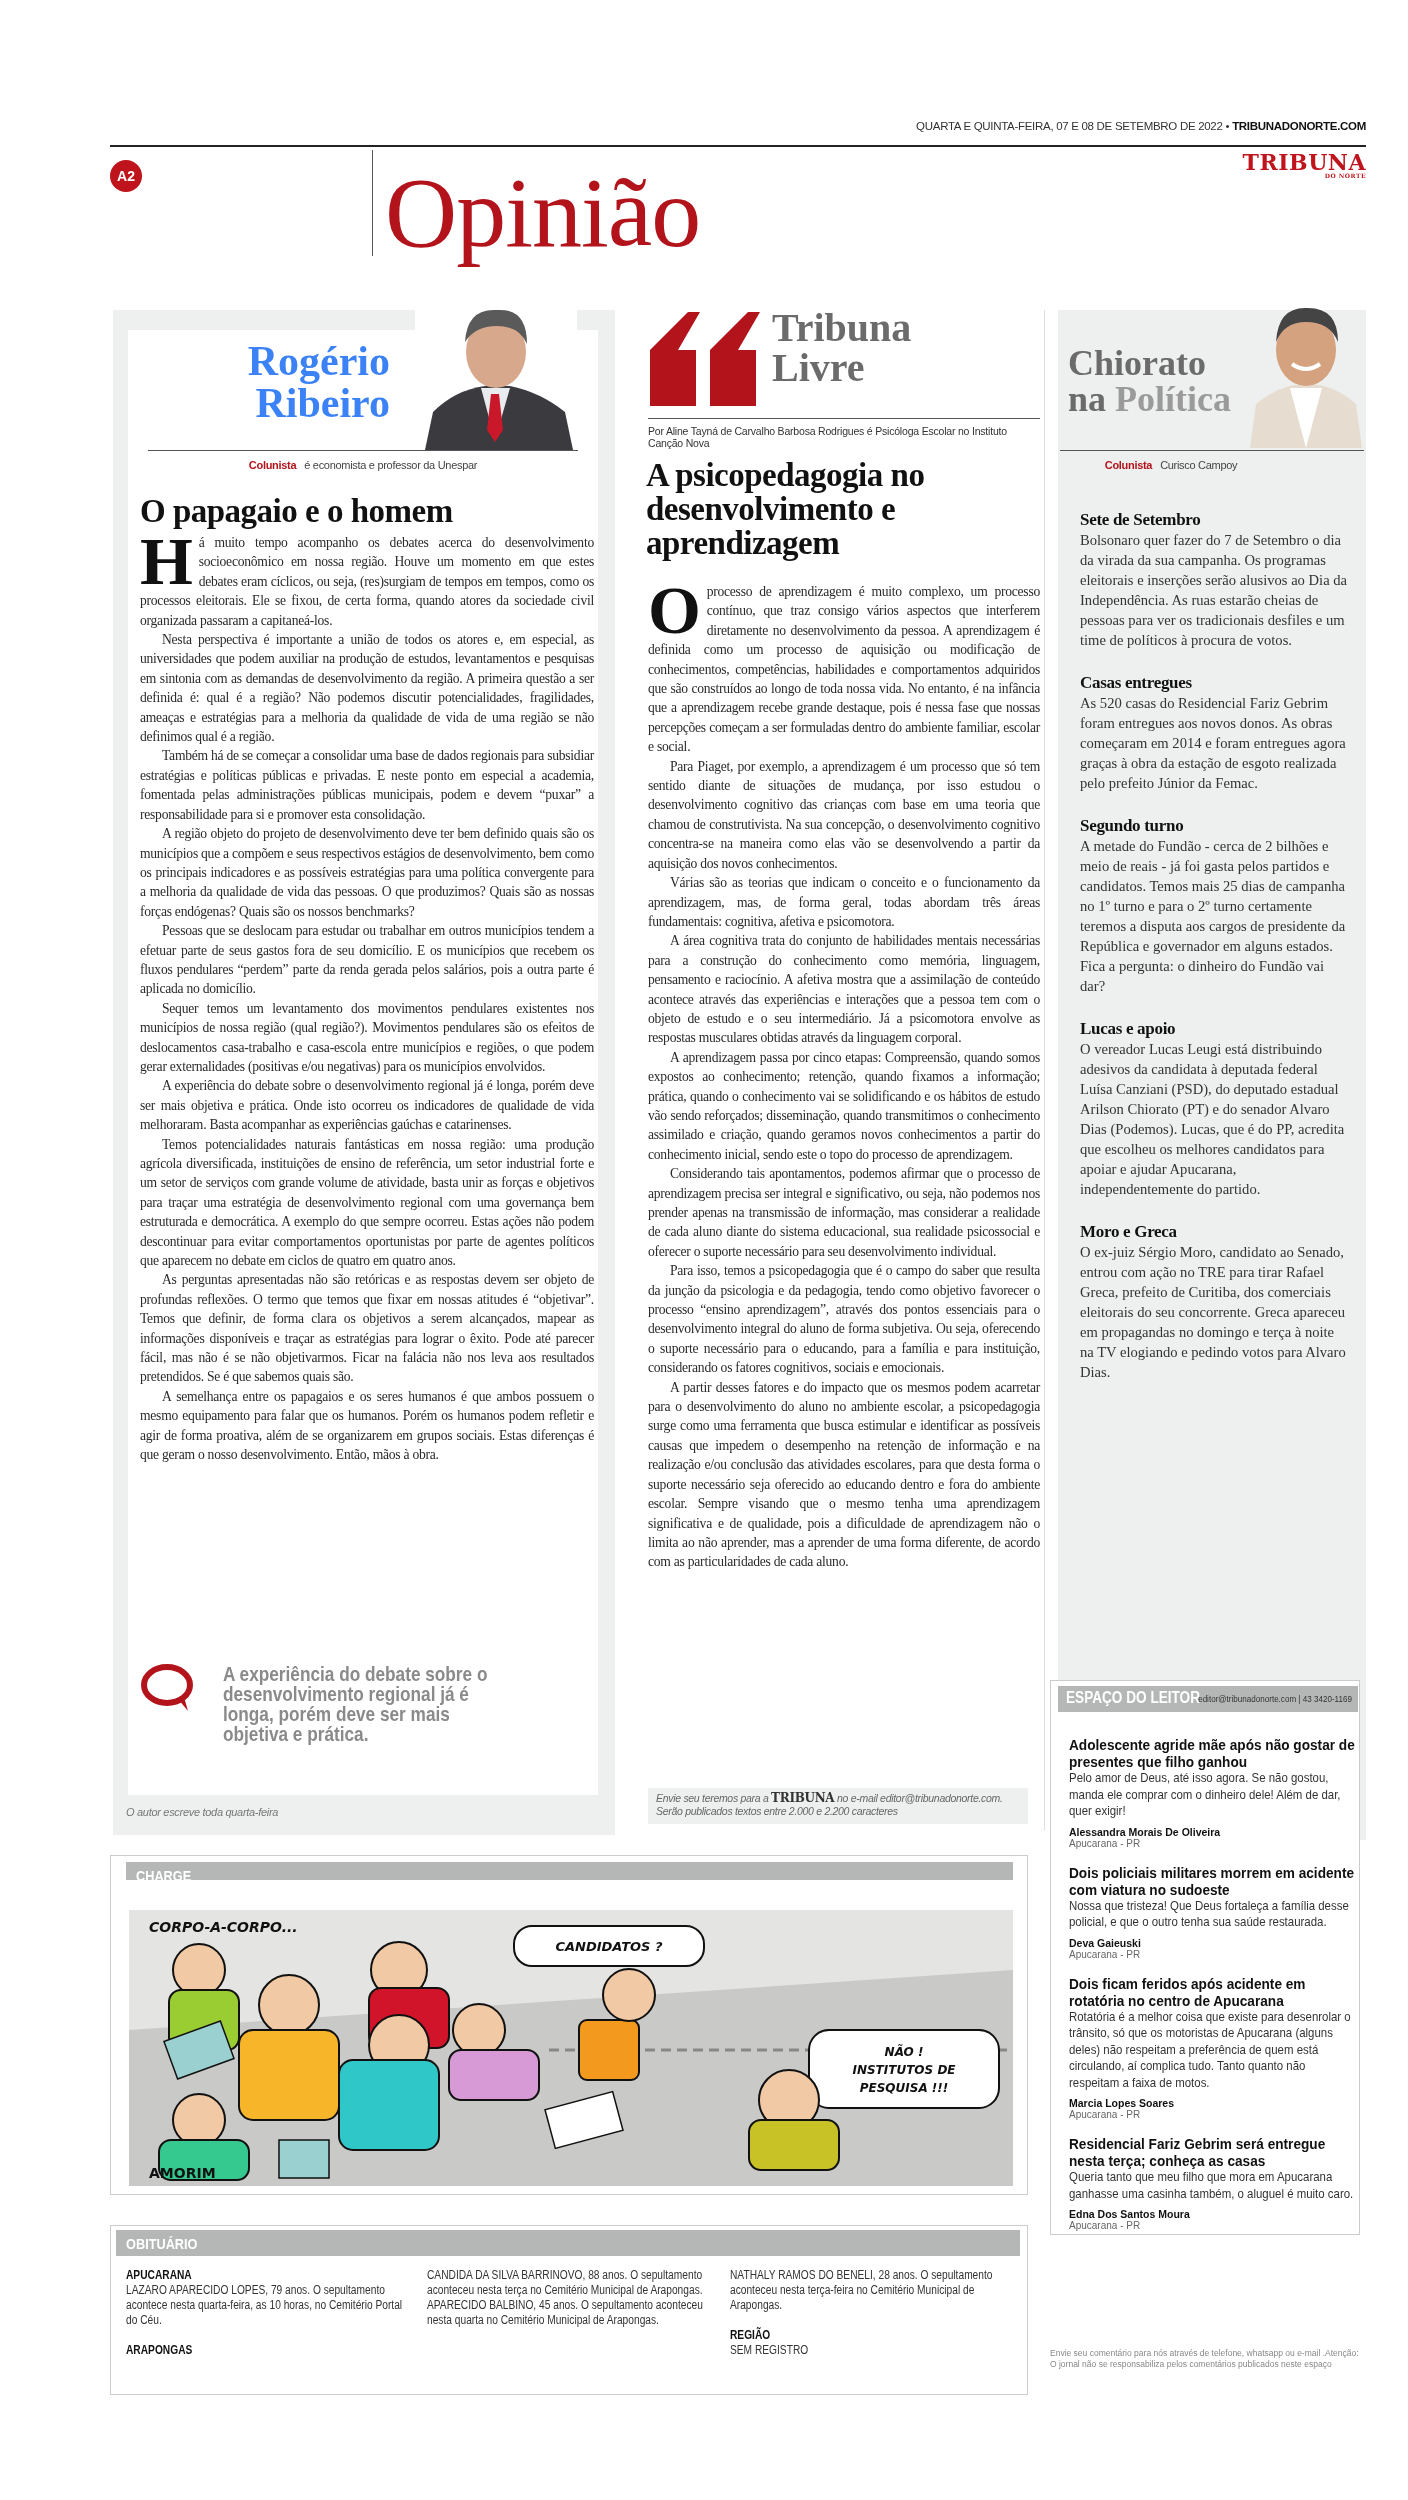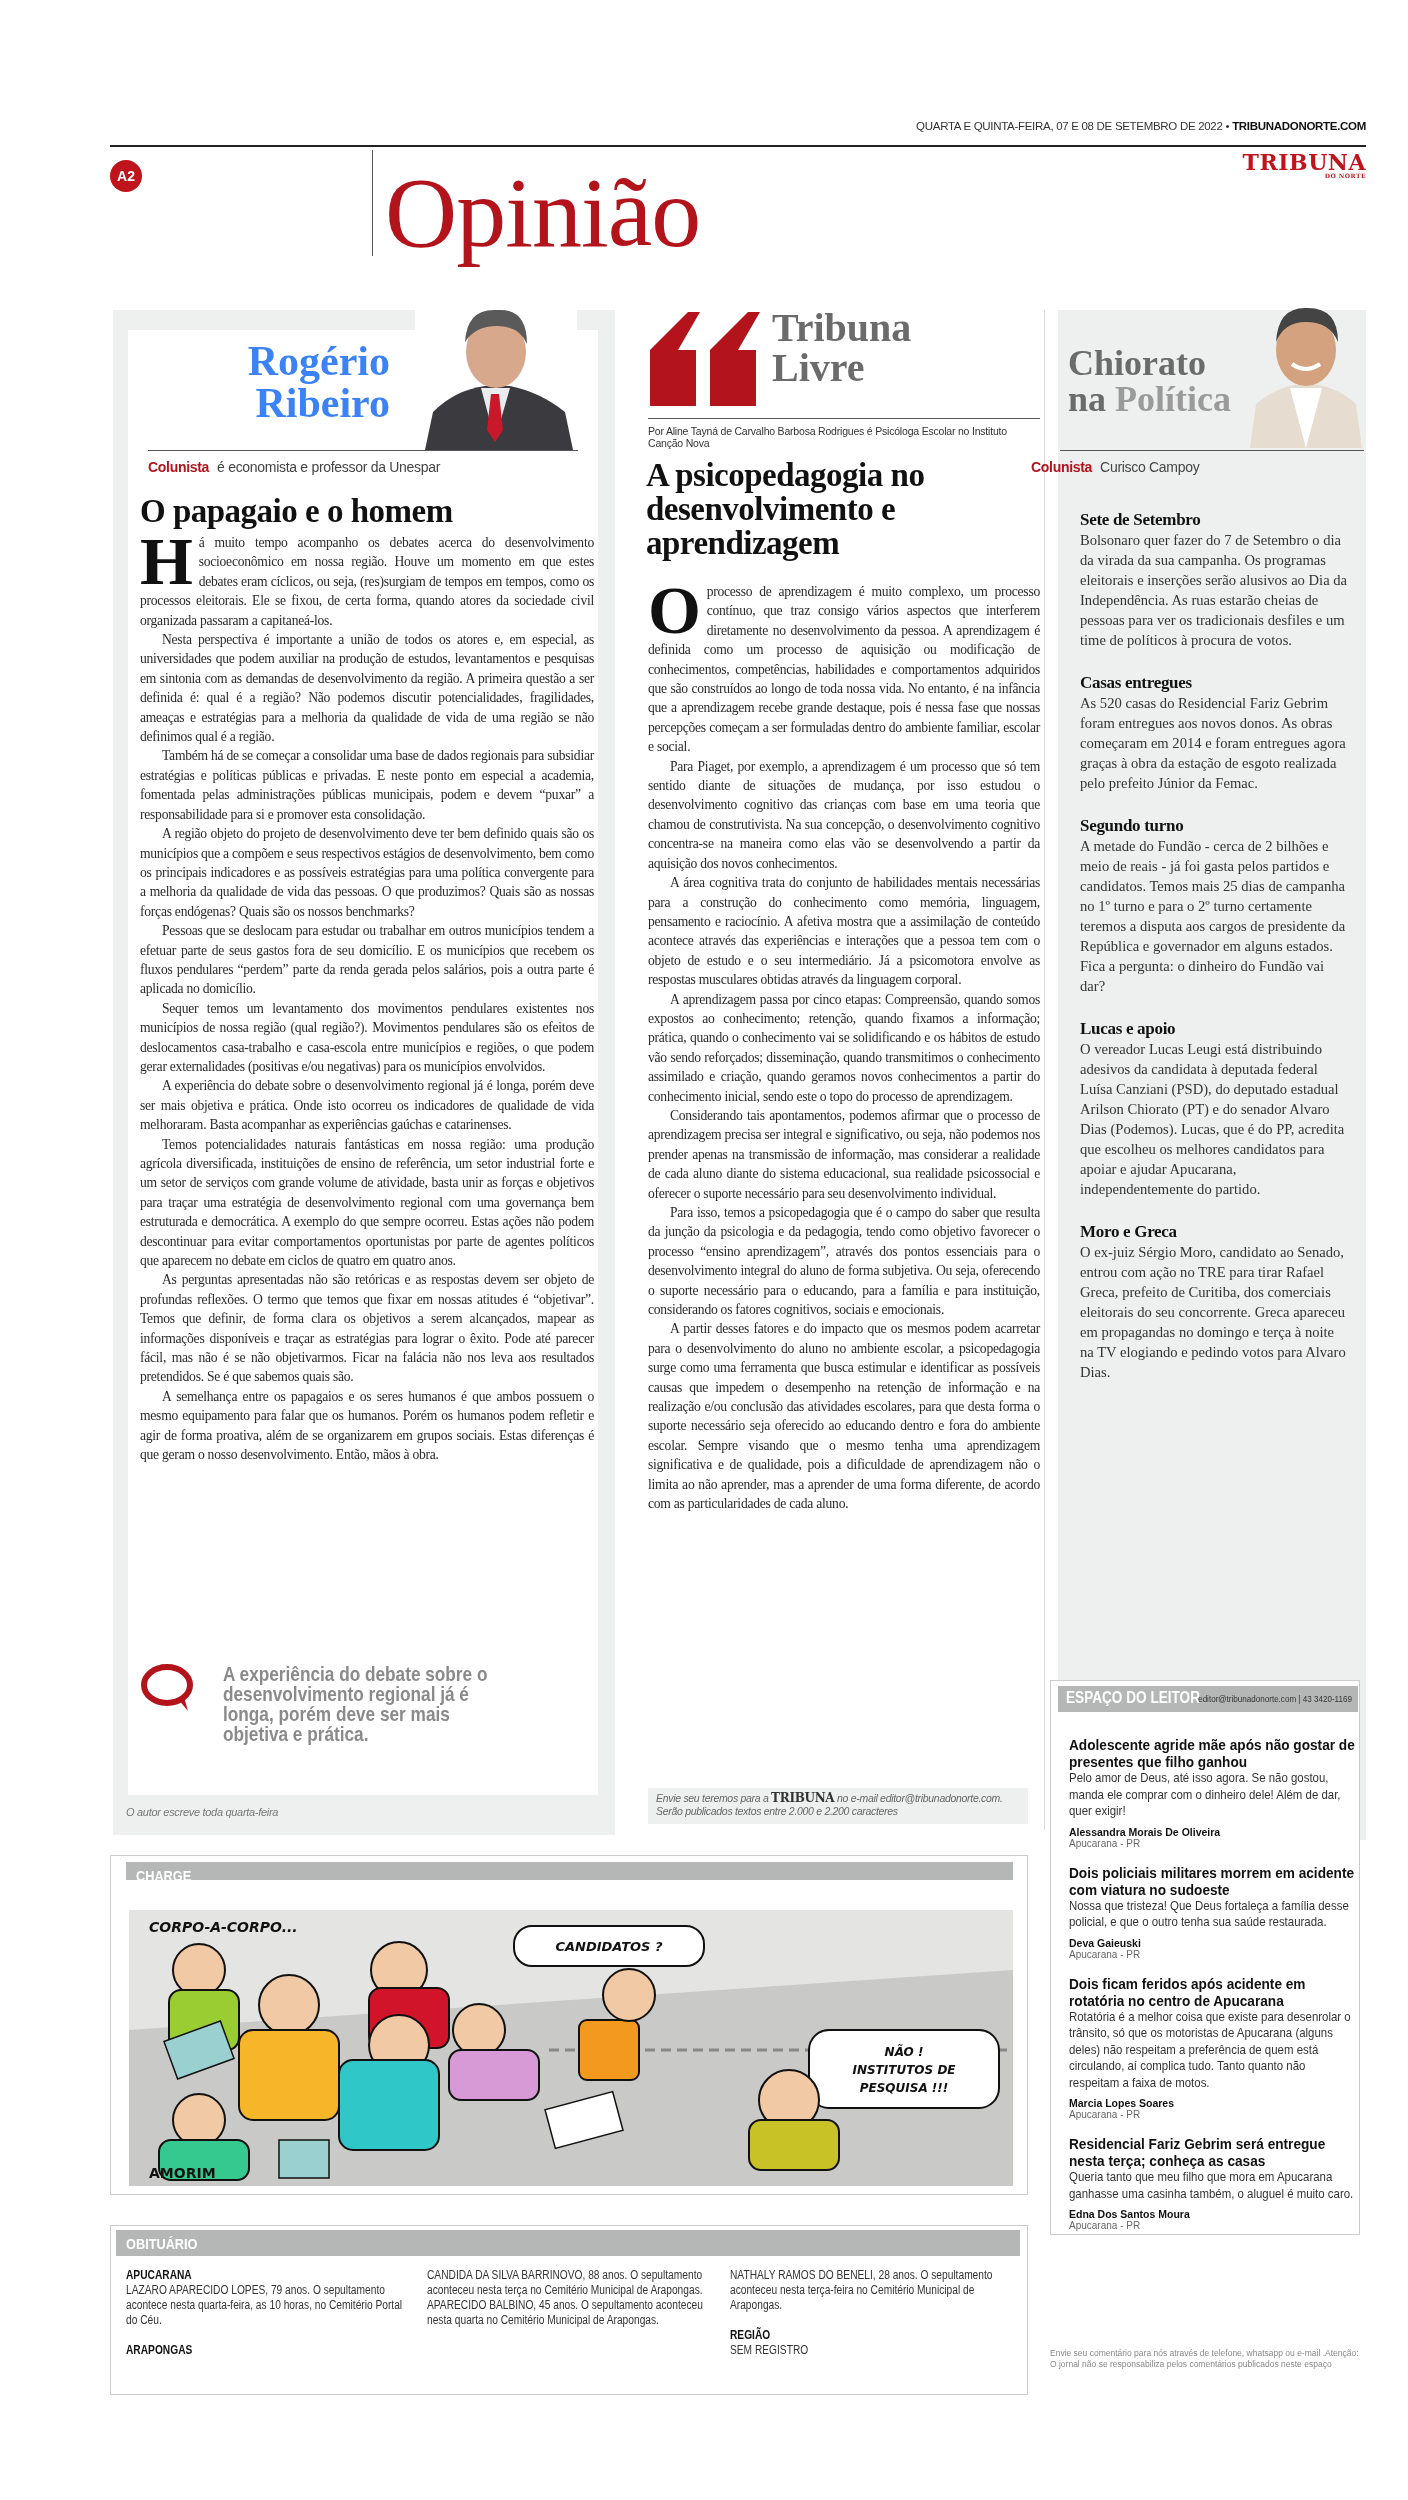--- a/index.html
+++ b/index.html
@@ -19,21 +19,21 @@
 #vsep{left:372px;top:150px;width:1px;height:106px;background:#555}
 #section-title{left:385px;top:158px;font-size:100px;color:#b3141c;line-height:110px;letter-spacing:-1px}
 
 
 #col1{left:113px;top:310px;width:502px;height:1525px;background:#eef0ef}
 #col1-inner{left:128px;top:330px;width:470px;height:1465px;background:#fff}
 .colname{font-weight:bold;color:#3b82f6;font-size:42px;line-height:42px;text-align:right}
 #rr-name{left:200px;top:340px;width:190px}
 #rr-photo{left:415px;top:300px;width:162px;height:150px}
 #rr-rule{left:148px;top:450px;width:430px;height:1px;background:#555}
-.colcaption{font-size:14px;color:#444;text-align:left}
+.colcaption{font-size:11px;color:#444;text-align:center}
 .colcaption .lbl{color:#b3141c;font-weight:bold;margin-right:8px}
 #rr-cap{left:148px;top:459px;width:430px}
 .headline{font-weight:bold;color:#111;font-size:33px;line-height:34px;letter-spacing:-0.5px}
 #rr-head{left:140px;top:494px;width:450px}
 .body{font-size:13.6px;line-height:19.4px;text-align:justify;color:#2a2a2a;letter-spacing:-0.25px}
 .body p{text-indent:22px}
 .body p.first{text-indent:0}
 .dropcap{float:left;font-weight:bold;color:#111;line-height:52px;margin:2px 6px -4px 0;font-size:68px}
 #rr-body{left:140px;top:533px;width:454px}
 #rr-quote-icon{left:140px;top:1663px;width:60px;height:52px}
@@ -150,20 +150,21 @@
 <div id="tl-name" class="abs">
   <div>Tribuna</div>
   <div>Livre</div>
 </div>
 <div id="tl-rule" class="abs"></div>
 <div id="tl-byline" class="abs cond">Por Aline Tayná de Carvalho Barbosa Rodrigues é Psicóloga Escolar no Instituto Canção Nova</div>
 <div id="tl-head" class="abs headline">A psicopedagogia no desenvolvimento e aprendizagem</div>
 <div id="tl-body" class="abs body">
   <p class="first"><span class="dropcap">O</span><span>processo de aprendizagem é muito complexo, um processo contínuo, que traz consigo vários aspectos que interferem diretamente no desenvolvimento da pessoa. A aprendizagem é definida como um processo de aquisição ou modificação de conhecimentos, competências, habilidades e comportamentos adquiridos que são construídos ao longo de toda nossa vida. No entanto, é na infância que a aprendizagem recebe grande destaque, pois é nessa fase que nossas percepções começam a ser formuladas dentro do ambiente familiar, escolar e social.</span></p>
   <p>Para Piaget, por exemplo, a aprendizagem é um processo que só tem sentido diante de situações de mudança, por isso estudou o desenvolvimento cognitivo das crianças com base em uma teoria que chamou de construtivista. Na sua concepção, o desenvolvimento cognitivo concentra-se na maneira como elas vão se desenvolvendo a partir da aquisição dos novos conhecimentos.</p>
+  <p>Várias são as teorias que indicam o conceito e o funcionamento da aprendizagem, mas, de forma geral, todas abordam três áreas fundamentais: cognitiva, afetiva e psicomotora.</p>
   <p>A área cognitiva trata do conjunto de habilidades mentais necessárias para a construção do conhecimento como memória, linguagem, pensamento e raciocínio. A afetiva mostra que a assimilação de conteúdo acontece através das experiências e interações que a pessoa tem com o objeto de estudo e o seu intermediário. Já a psicomotora envolve as respostas musculares obtidas através da linguagem corporal.</p>
   <p>A aprendizagem passa por cinco etapas: Compreensão, quando somos expostos ao conhecimento; retenção, quando fixamos a informação; prática, quando o conhecimento vai se solidificando e os hábitos de estudo vão sendo reforçados; disseminação, quando transmitimos o conhecimento assimilado e criação, quando geramos novos conhecimentos a partir do conhecimento inicial, sendo este o topo do processo de aprendizagem.</p>
   <p>Considerando tais apontamentos, podemos afirmar que o processo de aprendizagem precisa ser integral e significativo, ou seja, não podemos nos prender apenas na transmissão de informação, mas considerar a realidade de cada aluno diante do sistema educacional, sua realidade psicossocial e oferecer o suporte necessário para seu desenvolvimento individual.</p>
   <p>Para isso, temos a psicopedagogia que é o campo do saber que resulta da junção da psicologia e da pedagogia, tendo como objetivo favorecer o processo “ensino aprendizagem”, através dos pontos essenciais para o desenvolvimento integral do aluno de forma subjetiva. Ou seja, oferecendo o suporte necessário para o educando, para a família e para instituição, considerando os fatores cognitivos, sociais e emocionais.</p>
   <p>A partir desses fatores e do impacto que os mesmos podem acarretar para o desenvolvimento do aluno no ambiente escolar, a psicopedagogia surge como uma ferramenta que busca estimular e identificar as possíveis causas que impedem o desempenho na retenção de informação e na realização e/ou conclusão das atividades escolares, para que desta forma o suporte necessário seja oferecido ao educando dentro e fora do ambiente escolar. Sempre visando que o mesmo tenha uma aprendizagem significativa e de qualidade, pois a dificuldade de aprendizagem não o limita ao não aprender, mas a aprender de uma forma diferente, de acordo com as particularidades de cada aluno.</p>
 </div>
 <div id="tl-note" class="abs cond">
   <span>Envie seu teremos para a</span>
   <b>TRIBUNA</b>
   <span>no e-mail editor@tribunadonorte.com.</span><br>

